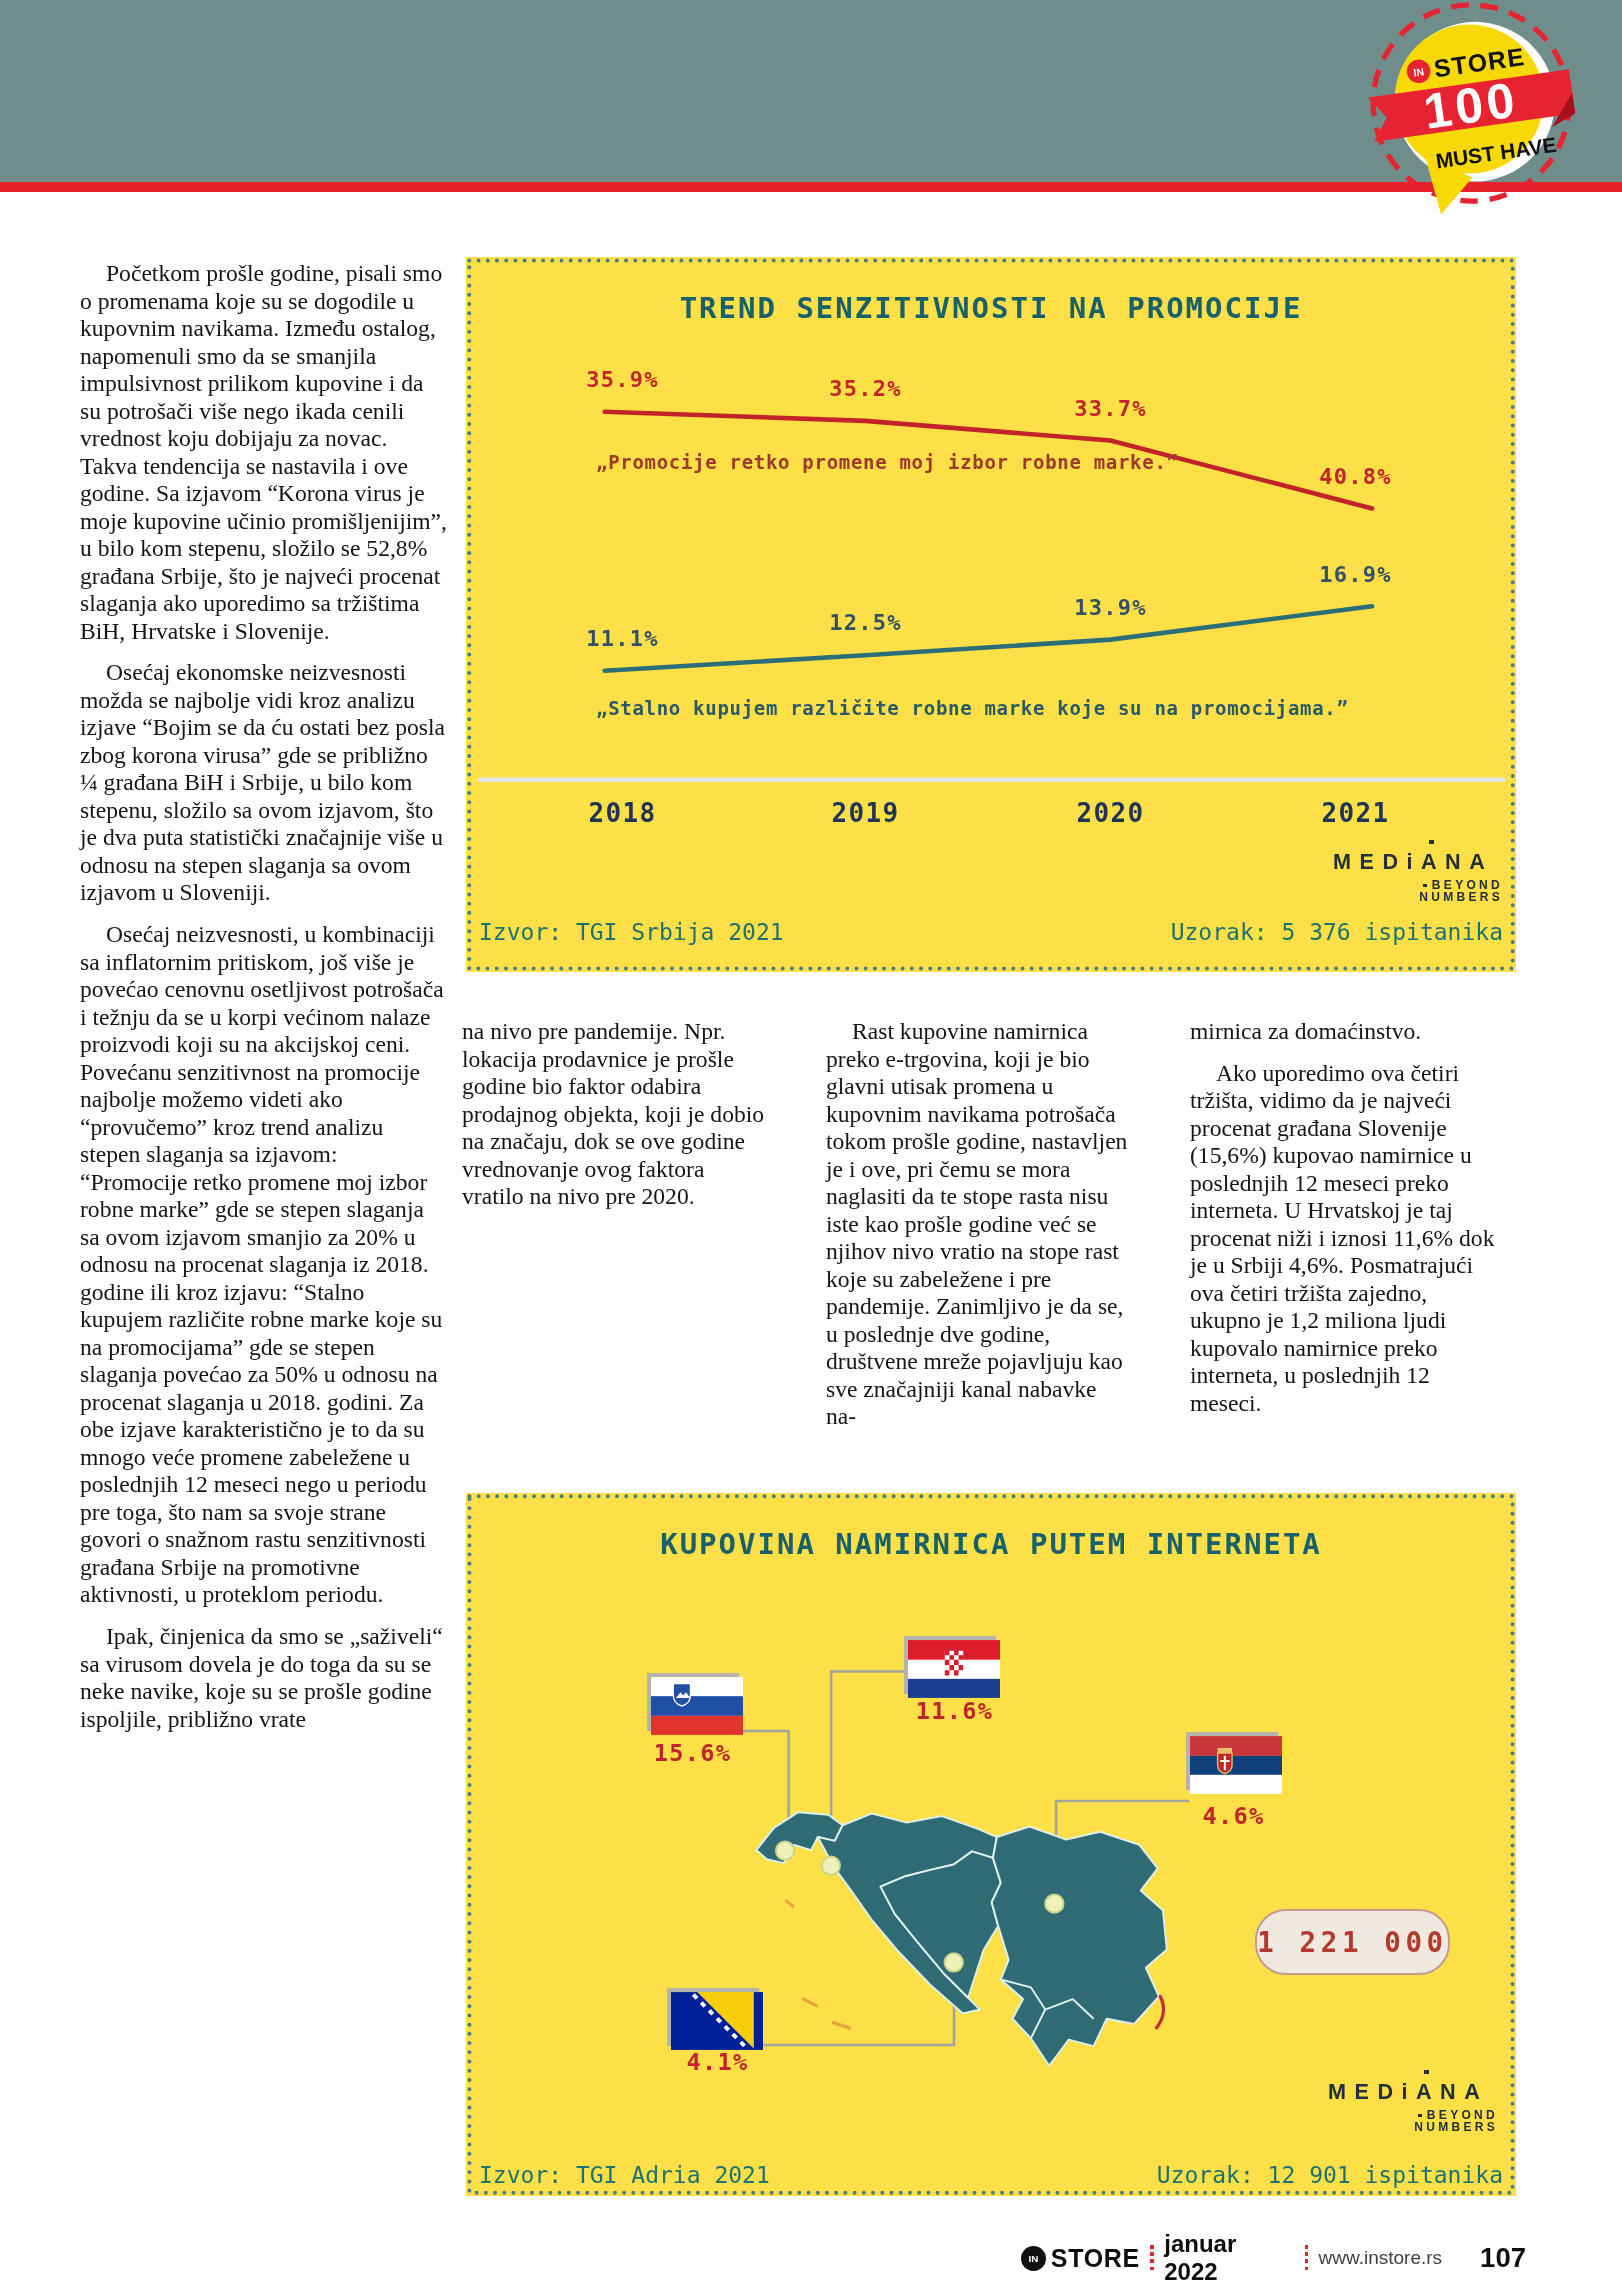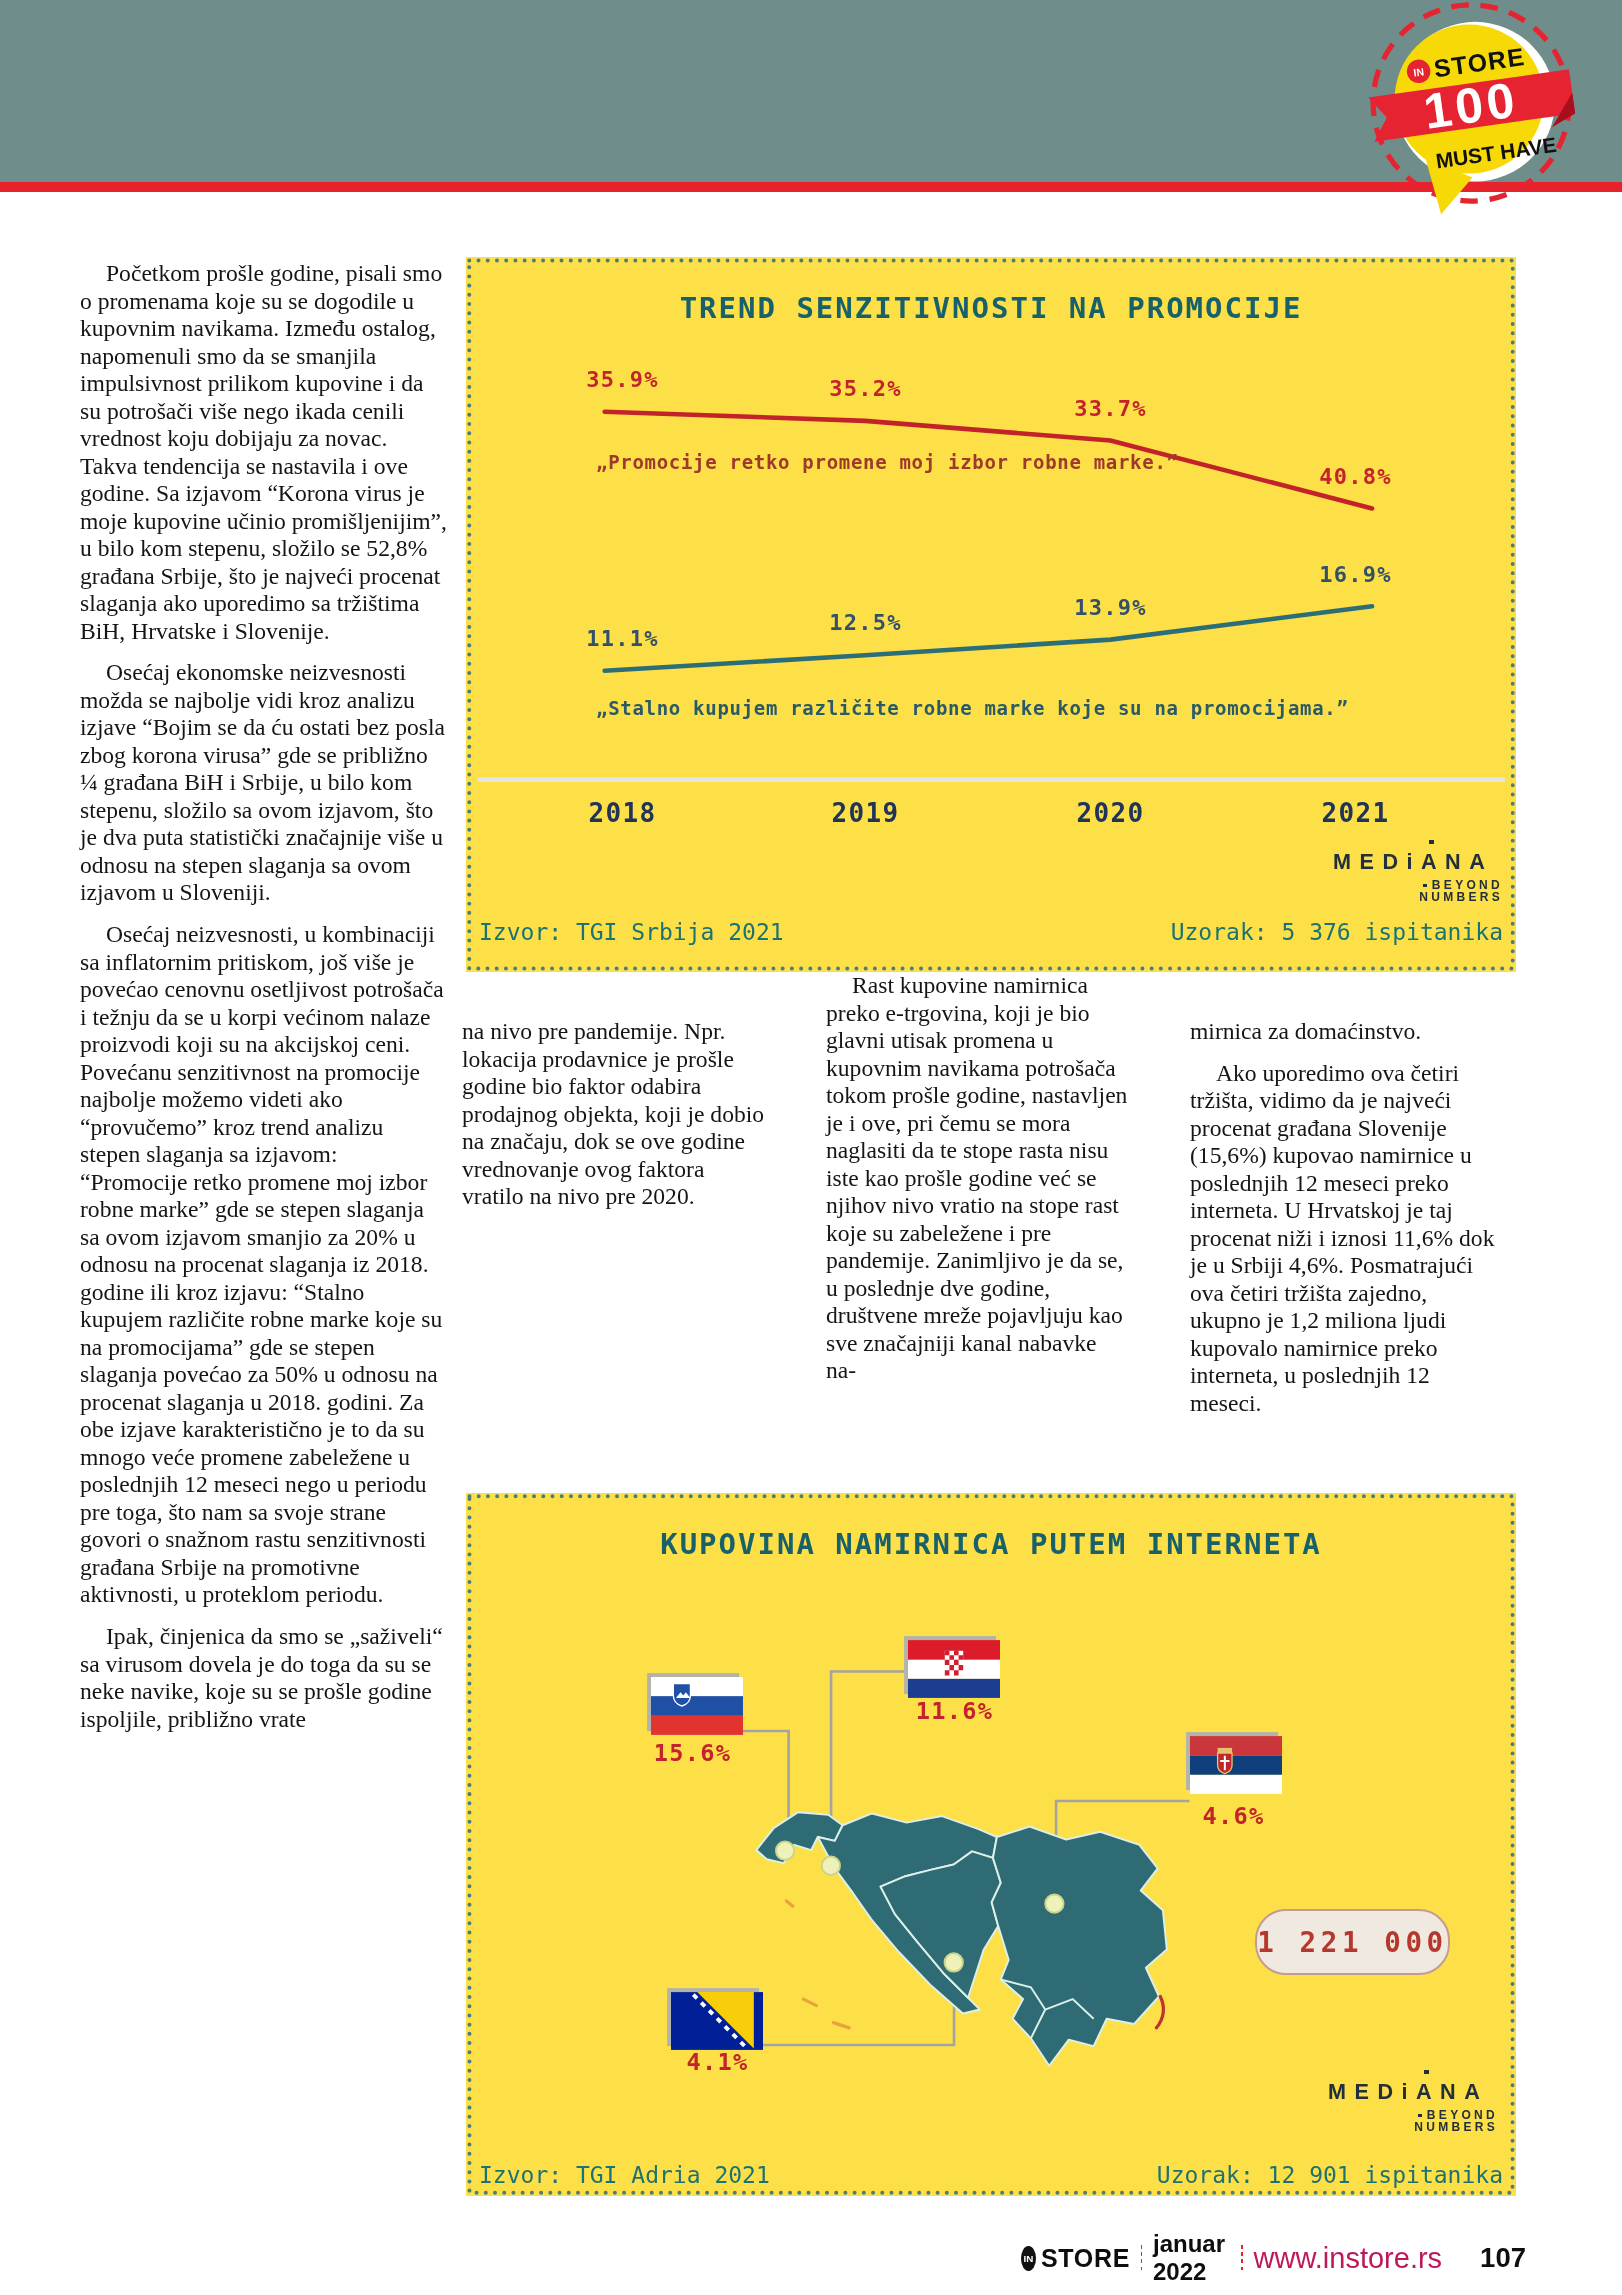--- a/index.html
+++ b/index.html
@@ -47,21 +47,21 @@
         border:2px solid #C49B92;border-radius:31px;display:flex;align-items:center;justify-content:center;
         font-family:"DejaVu Sans Mono",monospace;font-weight:bold;font-size:27.5px;letter-spacing:4.6px;color:#B5372E;}
   
   .footer{position:absolute;left:1021px;top:2241px;width:505px;height:34px;display:flex;
           align-items:center;justify-content:flex-end;font-family:"Liberation Sans",sans-serif;}
   .f-logo{width:25px;height:25px;border-radius:50%;background:#111;color:#fff;display:flex;
           align-items:center;justify-content:center;font-size:9.8px;font-weight:bold;margin-right:5.2px;}
   .f-store{font-size:25px;font-weight:bold;color:#0e0e0e;letter-spacing:0.7px;}
   .f-sep{width:3.3px;height:26px;margin:0 10.5px;background-image:repeating-linear-gradient(#E8222D 0 3.9px,transparent 3.9px 7.2px);}
   .f-issue{font-size:24px;font-weight:bold;color:#0e0e0e;}
-  .f-web{font-size:29px;color:#be185d;}
+  .f-web{font-size:19px;color:#404040;}
   .f-page{font-size:27.5px;font-weight:bold;color:#0e0e0e;margin-left:38px;}
 </style>
 </head>
 <body>
 
 <div class="page">
 
   <div class="header-band"></div>
   <div class="red-stripe"></div>
 
@@ -85,21 +85,21 @@
 
   <div class="col" style="left:80px;top:260px;width:368px;">
     <p>Početkom prošle godine, pisali smo o promenama koje su se dogodile u kupovnim navikama. Između ostalog, napomenuli smo da se smanjila impulsivnost prilikom kupovine i da su potrošači više nego ikada cenili vrednost koju dobijaju za novac. Takva tendencija se nastavila i ove godine. Sa izjavom “Korona virus je moje kupovine učinio promišljenijim”, u bilo kom stepenu, složilo se 52,8% građana Srbije, što je najveći procenat slaganja ako uporedimo sa tržištima BiH, Hrvatske i Slovenije.</p>
     <p>Osećaj ekonomske neizvesnosti možda se najbolje vidi kroz analizu izjave “Bojim se da ću ostati bez posla zbog korona virusa” gde se približno ¼ građana BiH i Srbije, u bilo kom stepenu, složilo sa ovom izjavom, što je dva puta statistički značajnije više u odnosu na stepen slaganja sa ovom izjavom u Sloveniji.</p>
     <p>Osećaj neizvesnosti, u kombinaciji sa inflatornim pritiskom, još više je povećao cenovnu osetljivost potrošača i težnju da se u korpi većinom nalaze proizvodi koji su na akcijskoj ceni. Povećanu senzitivnost na promocije najbolje možemo videti ako “provučemo” kroz trend analizu stepen slaganja sa izjavom: “Promocije retko promene moj izbor robne marke” gde se stepen slaganja sa ovom izjavom smanjio za 20% u odnosu na procenat slaganja iz 2018. godine ili kroz izjavu: “Stalno kupujem različite robne marke koje su na promocijama” gde se stepen slaganja povećao za 50% u odnosu na procenat slaganja u 2018. godini. Za obe izjave karakteristično je to da su mnogo veće promene zabeležene u poslednjih 12 meseci nego u periodu pre toga, što nam sa svoje strane govori o snažnom rastu senzitivnosti građana Srbije na promotivne aktivnosti, u proteklom periodu.</p>
     <p>Ipak, činjenica da smo se „saživeli“ sa virusom dovela je do toga da su se neke navike, koje su se prošle godine ispoljile, približno vrate</p>
   </div>
   <div class="col" style="left:462px;top:1018px;width:306px;">
     <p class="noindent">na nivo pre pandemije. Npr. lokacija prodavnice je prošle godine bio faktor odabira prodajnog objekta, koji je dobio na značaju, dok se ove godine vrednovanje ovog faktora vratilo na nivo pre 2020.</p>
   </div>
-  <div class="col" style="left:826px;top:972px;width:306px;">
+  <div class="col" style="left:826px;top:1018px;width:306px;">
     <p>Rast kupovine namirnica preko e-trgovina, koji je bio glavni utisak promena u kupovnim navikama potrošača tokom prošle godine, nastavljen je i ove, pri čemu se mora naglasiti da te stope rasta nisu iste kao prošle godine već se njihov nivo vratio na stope rast koje su zabeležene i pre pandemije. Zanimljivo je da se, u poslednje dve godine, društvene mreže pojavljuju kao sve značajniji kanal nabavke na-</p>
   </div>
   <div class="col" style="left:1190px;top:1018px;width:308px;">
     <p class="noindent">mirnica za domaćinstvo.</p>
     <p>Ako uporedimo ova četiri tržišta, vidimo da je najveći procenat građana Slovenije (15,6%) kupovao namirnice u poslednjih 12 meseci preko interneta. U Hrvatskoj je taj procenat niži i iznosi 11,6% dok je u Srbiji 4,6%. Posmatrajući ova četiri tržišta zajedno, ukupno je 1,2 miliona ljudi kupovalo namirnice preko interneta, u poslednjih 12 meseci.</p>
   </div>
 
   <div class="figure" id="figure1" style="left:466px;top:257px;width:1050px;height:715px;">
     <svg class="fig-border" width="1050" height="715" viewBox="0 0 1605 1092">
       <rect x="5" y="5" width="1595" height="1082" fill="none" stroke="#4A7E7E" stroke-width="6" stroke-linecap="round" stroke-dasharray="0.1 14"></rect>

